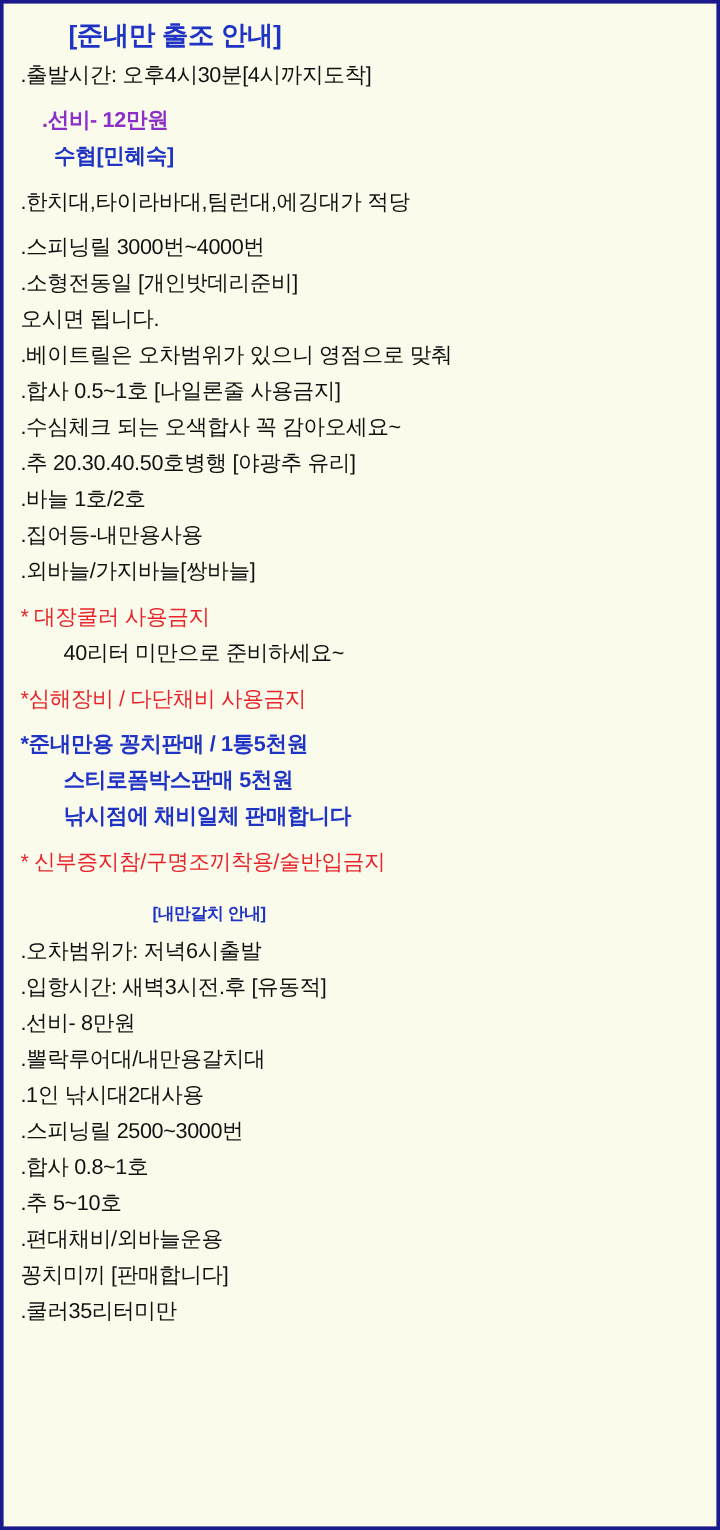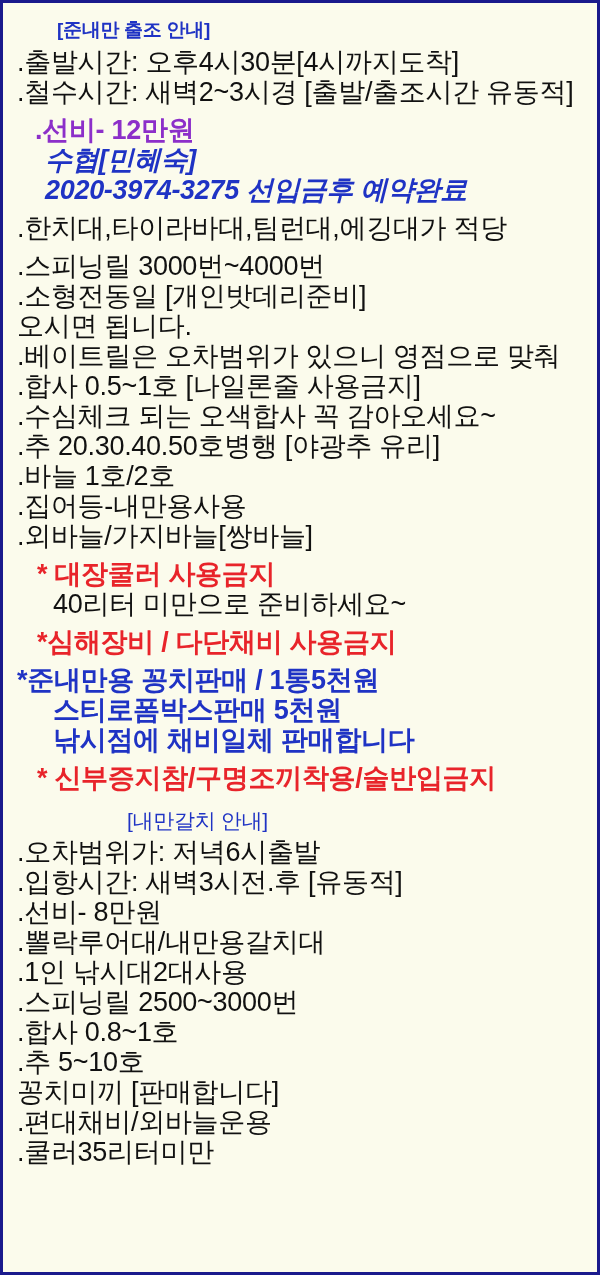--- a/index.html
+++ b/index.html
@@ -16,74 +16,71 @@
     position: relative;
     width: 600px;
     height: 1275px;
     box-sizing: border-box;
     background: #fbfbec;
     border: 3px solid #1a1a8c;
     padding: 10px 14px 0 14px;
     overflow: hidden;
   }
   .line {
-    font-size: 27px;
+    font-size: 18px;
     line-height: 30px;
     color: #111111;
     white-space: pre;
     letter-spacing: -0.3px;
   }
   .title {
     color: #1f33c4;
     font-weight: bold;
-    font-size: 19px;
+    font-size: 22px;
     line-height: 34px;
     padding-left: 40px;
   }
   .subtitle {
     color: #1f33c4;
-    font-weight: normal;
-    font-size: 21px;
+    font-weight: bold;
+    font-size: 14px;
     line-height: 32px;
     padding-left: 110px;
   }
   .blue {
     color: #1f33c4;
     font-weight: bold;
   }
   .purple {
     color: #8c2fc9;
     font-weight: bold;
   }
   .red {
     color: #e8242a;
-    font-weight: bold;
-    margin-left: 20px;
+    font-weight: normal;
   }
   .indent-1 { padding-left: 18px; }
-  .indent-2 { padding-left: 28px; font-style: italic; }
+  .indent-2 { padding-left: 28px; }
   .indent-3 { padding-left: 8px; margin-left: 28px; }
   .spacer-sm { height: 8px; }
   .spacer-md { height: 12px; }
 </style>
 </head>
 <body>
 
 <div class="page">
 
   <div class="line title">[준내만 출조 안내]</div>
 
   <div class="line">.출발시간: 오후4시30분[4시까지도착]</div>
-  <div class="line">.철수시간: 새벽2~3시경 [출발/출조시간 유동적]</div>
 
   <div class="spacer-sm"></div>
 
   <div class="line purple indent-1">.선비- 12만원</div>
   <div class="line blue indent-2">수협[민혜숙]</div>
-  <div class="line blue indent-2">2020-3974-3275 선입금후 예약완료</div>
 
   <div class="spacer-sm"></div>
 
   <div class="line">.한치대,타이라바대,팀런대,에깅대가 적당</div>
   <div class="spacer-sm"></div>
   <div class="line">.스피닝릴 3000번~4000번</div>
   <div class="line">.소형전동일 [개인밧데리준비]</div>
   <div class="line">오시면 됩니다.</div>
   <div class="line">.베이트릴은 오차범위가 있으니 영점으로 맞춰</div>
   <div class="line">.합사 0.5~1호 [나일론줄 사용금지]</div>
@@ -117,17 +114,17 @@
   <div class="line subtitle">[내만갈치 안내]</div>
 
   <div class="line">.오차범위가: 저녁6시출발</div>
   <div class="line">.입항시간: 새벽3시전.후 [유동적]</div>
   <div class="line">.선비- 8만원</div>
   <div class="line">.뽈락루어대/내만용갈치대</div>
   <div class="line">.1인 낚시대2대사용</div>
   <div class="line">.스피닝릴 2500~3000번</div>
   <div class="line">.합사 0.8~1호</div>
   <div class="line">.추 5~10호</div>
+  <div class="line">.편대채비/외바늘운용</div>
   <div class="line">꽁치미끼 [판매합니다]</div>
-  <div class="line">.편대채비/외바늘운용</div>
   <div class="line">.쿨러35리터미만</div>
 
 </div>
 
 </body></html>

